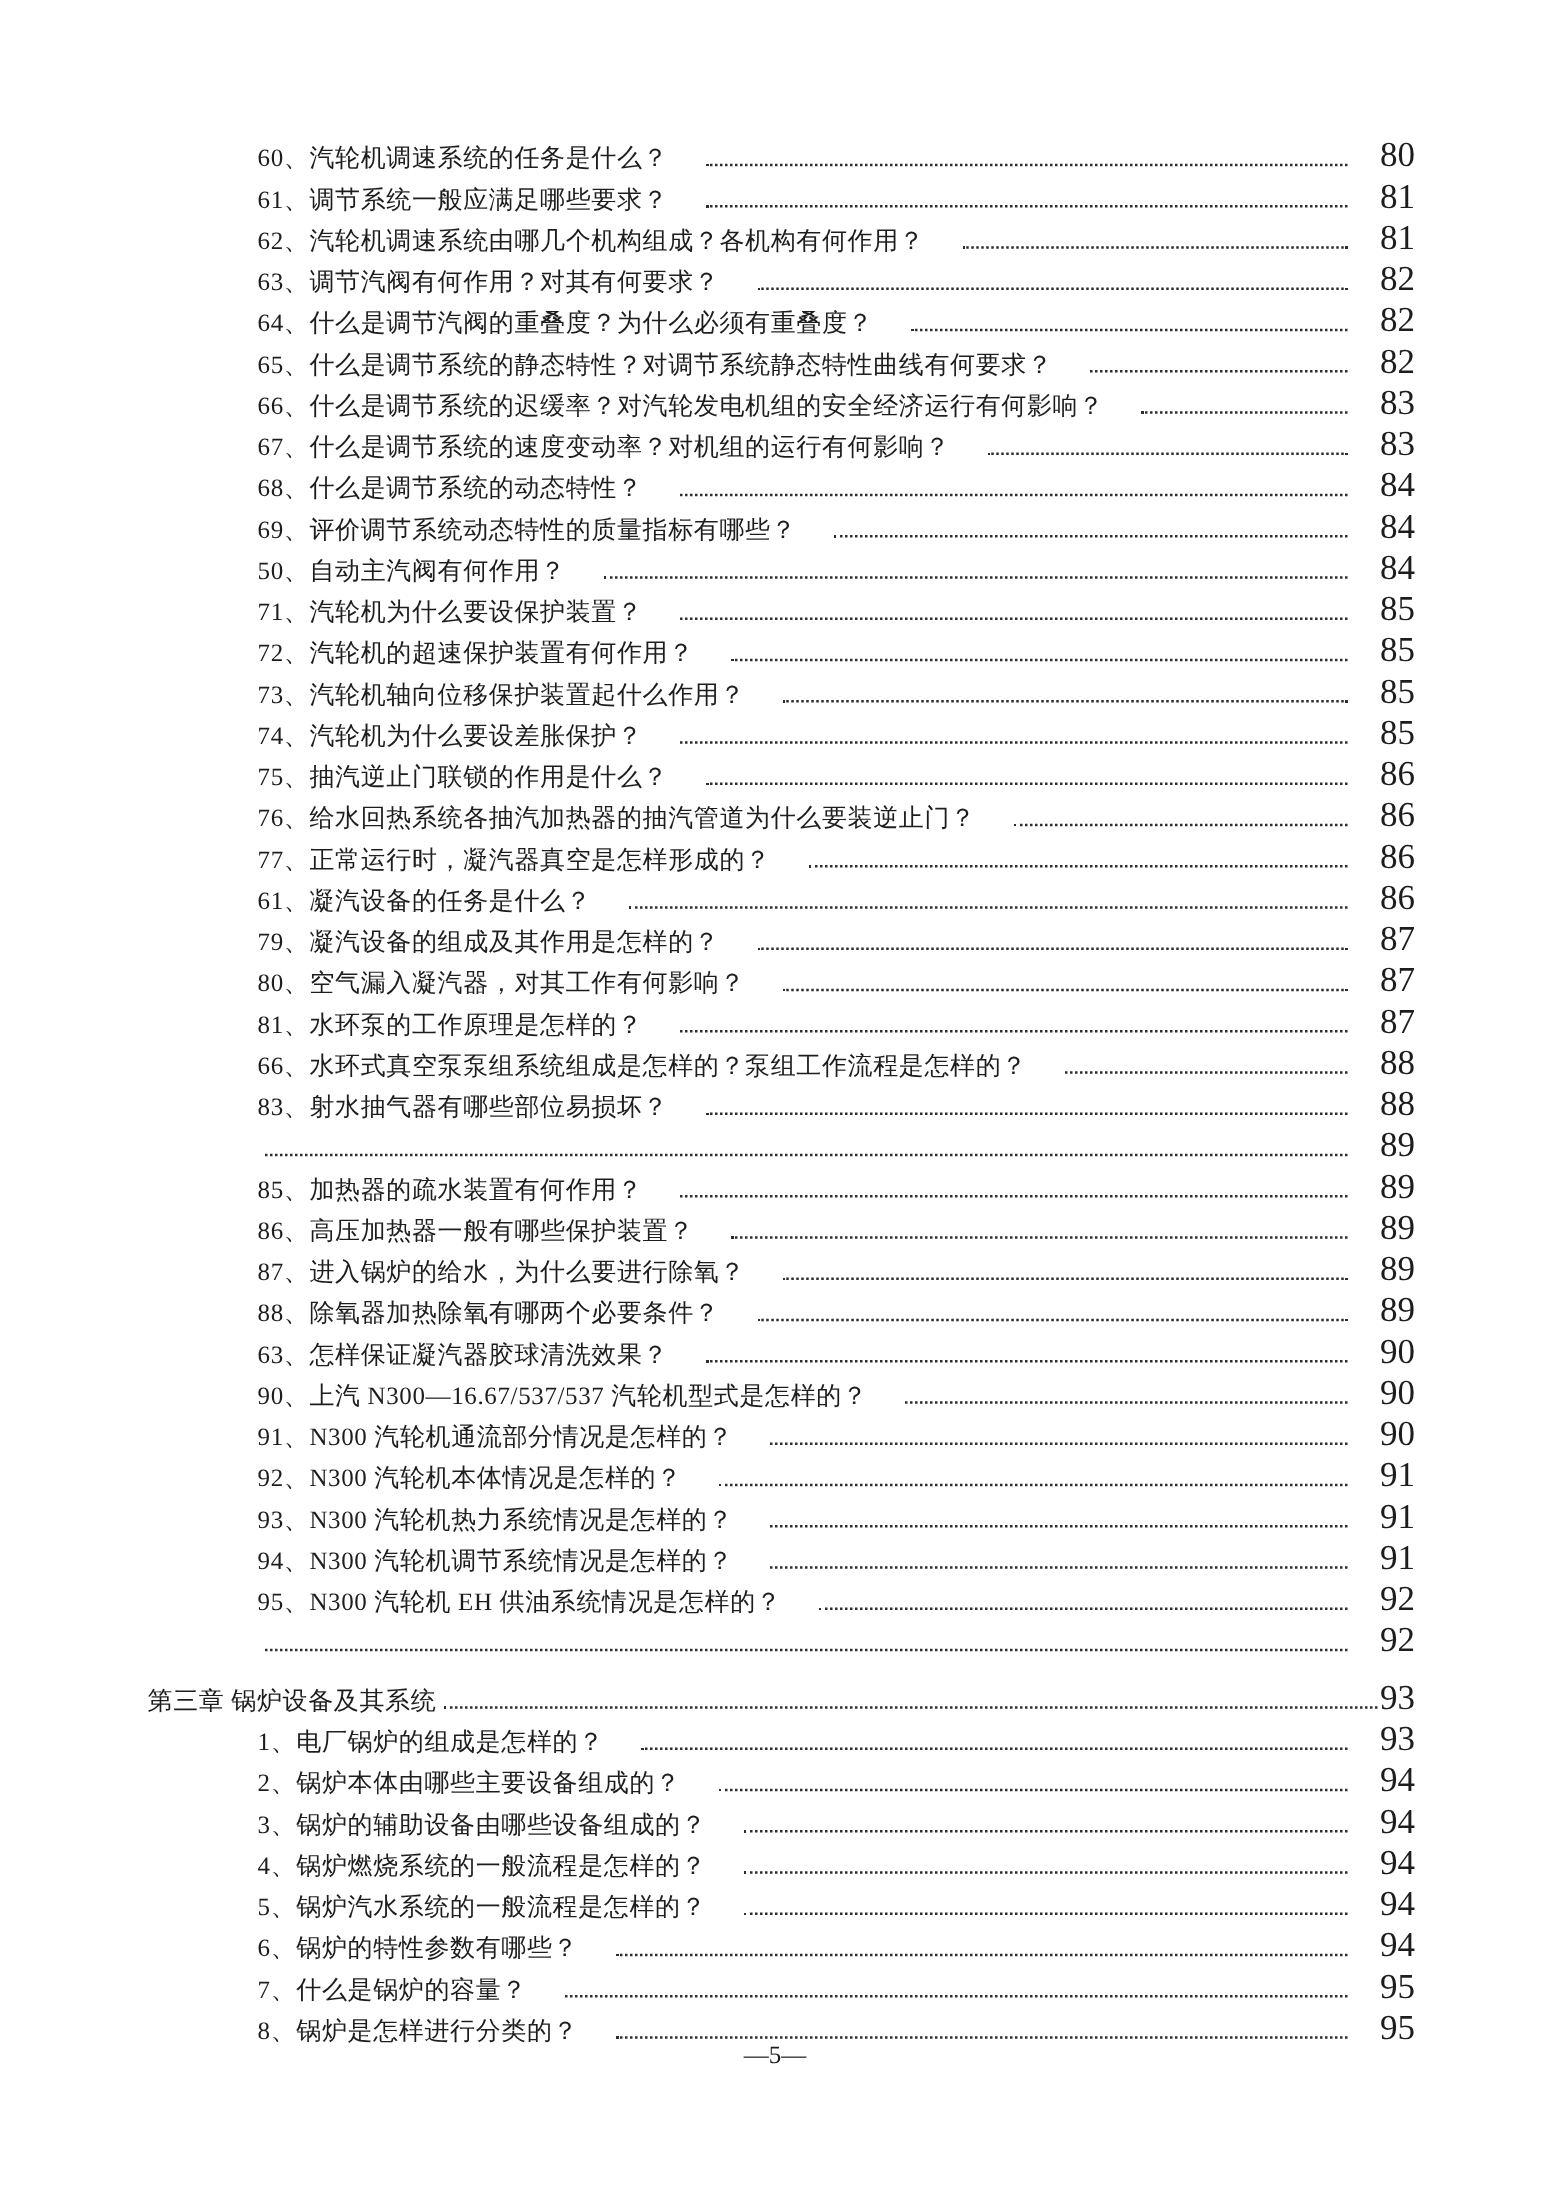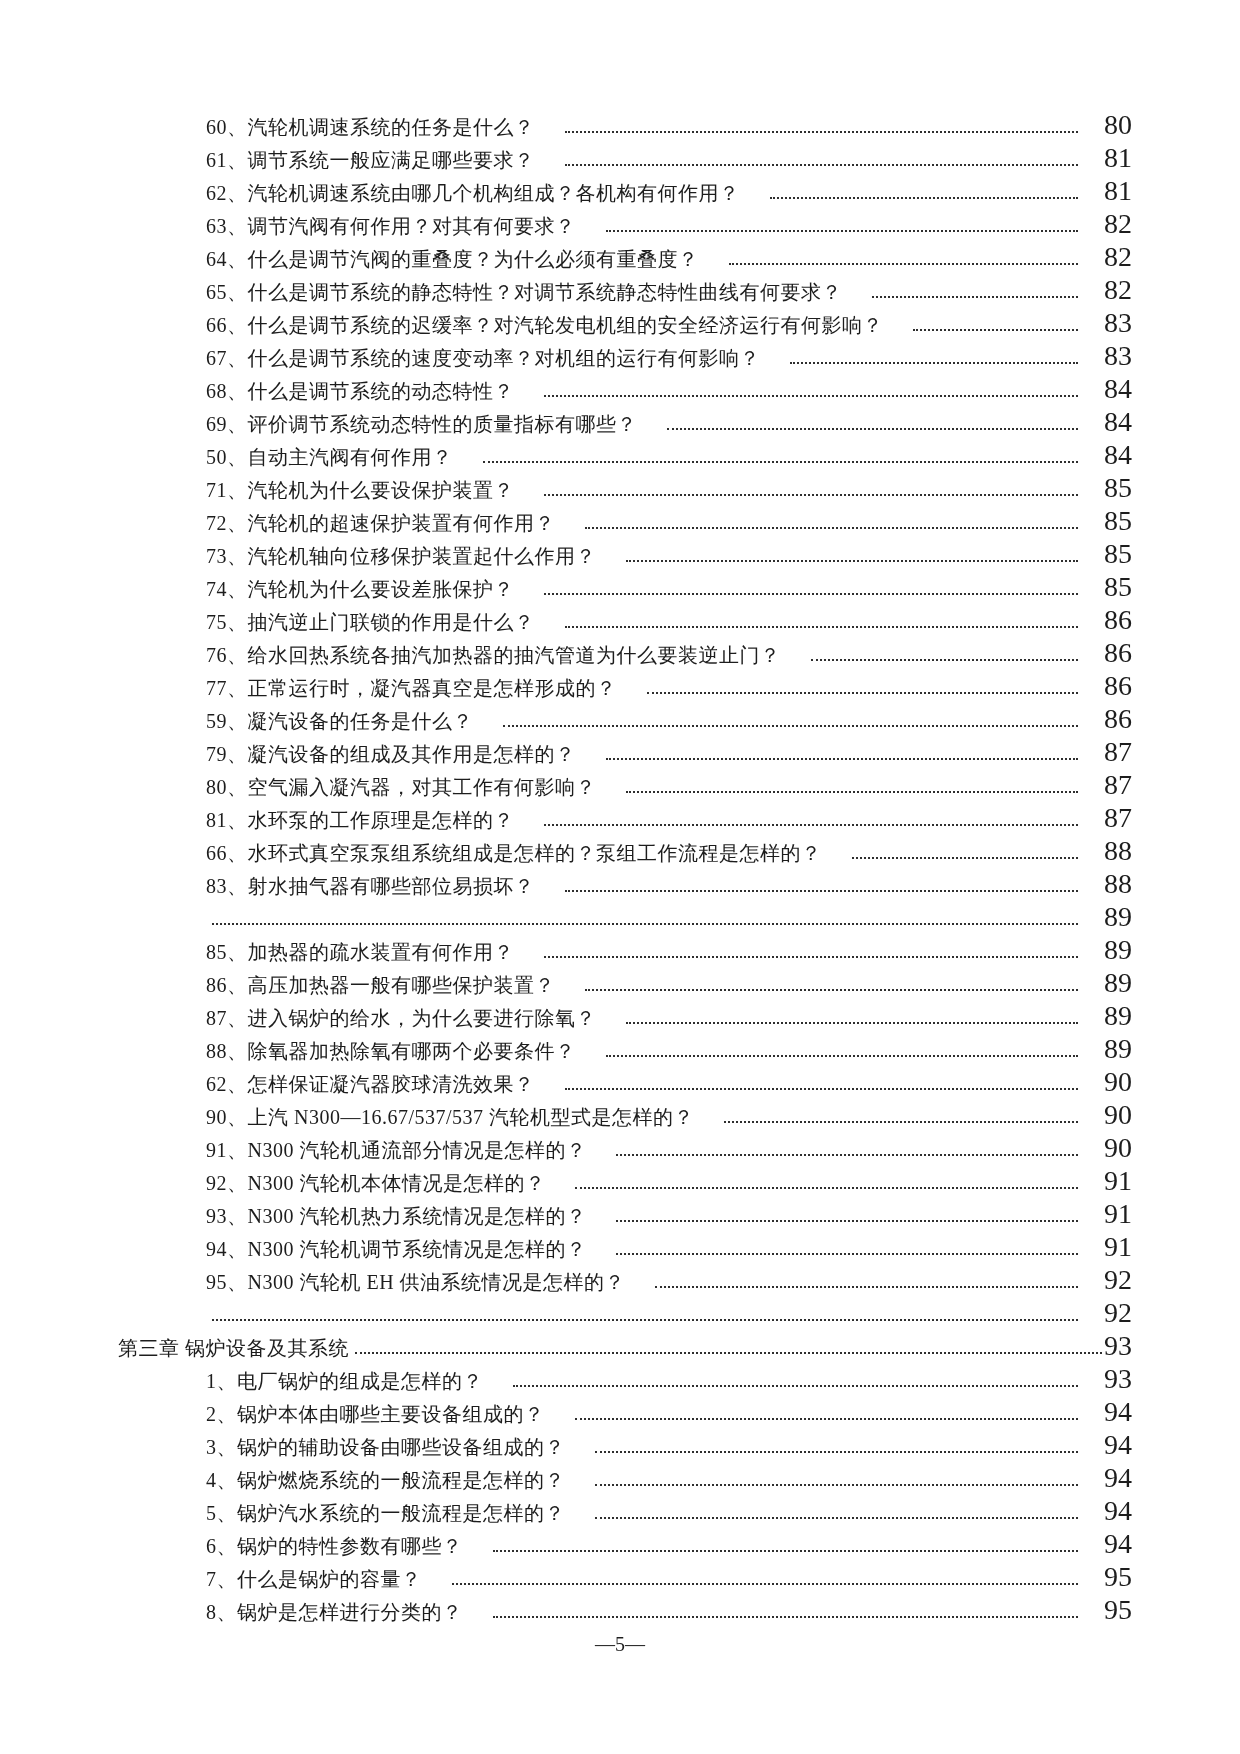--- a/index.html
+++ b/index.html
@@ -35,20 +35,21 @@
     line-height: 33px;
     font-size: 20px;
     white-space: nowrap;
   }
   .toc-row.level-item {
     padding-left: 88px;
     gap: 24px;
   }
   .toc-row.level-chapter {
     padding-left: 0;
+    margin-top: 13px;
   }
   .toc-label {
     flex: 0 0 auto;
     letter-spacing: 0.5px;
   }
   .toc-dots {
     flex: 1 1 auto;
     min-width: 12px;
     align-self: flex-end;
     border-bottom: 2px dotted #2e2e2e;
@@ -158,21 +159,21 @@
       <span class="toc-label">76、给水回热系统各抽汽加热器的抽汽管道为什么要装逆止门？</span>
       <span class="toc-dots"></span>
       <span class="toc-page">86</span>
     </div>
       <div class="toc-row level-item">
       <span class="toc-label">77、正常运行时，凝汽器真空是怎样形成的？</span>
       <span class="toc-dots"></span>
       <span class="toc-page">86</span>
     </div>
       <div class="toc-row level-item">
-      <span class="toc-label">59、凝汽设备的任务是什么？</span>
+      <span class="toc-label">61、凝汽设备的任务是什么？</span>
       <span class="toc-dots"></span>
       <span class="toc-page">86</span>
     </div>
       <div class="toc-row level-item">
       <span class="toc-label">79、凝汽设备的组成及其作用是怎样的？</span>
       <span class="toc-dots"></span>
       <span class="toc-page">87</span>
     </div>
       <div class="toc-row level-item">
       <span class="toc-label">80、空气漏入凝汽器，对其工作有何影响？</span>
@@ -212,21 +213,21 @@
       <span class="toc-label">87、进入锅炉的给水，为什么要进行除氧？</span>
       <span class="toc-dots"></span>
       <span class="toc-page">89</span>
     </div>
       <div class="toc-row level-item">
       <span class="toc-label">88、除氧器加热除氧有哪两个必要条件？</span>
       <span class="toc-dots"></span>
       <span class="toc-page">89</span>
     </div>
       <div class="toc-row level-item">
-      <span class="toc-label">62、怎样保证凝汽器胶球清洗效果？</span>
+      <span class="toc-label">63、怎样保证凝汽器胶球清洗效果？</span>
       <span class="toc-dots"></span>
       <span class="toc-page">90</span>
     </div>
       <div class="toc-row level-item">
       <span class="toc-label">90、上汽 N300—16.67/537/537 汽轮机型式是怎样的？</span>
       <span class="toc-dots"></span>
       <span class="toc-page">90</span>
     </div>
       <div class="toc-row level-item">
       <span class="toc-label">91、N300 汽轮机通流部分情况是怎样的？</span>

